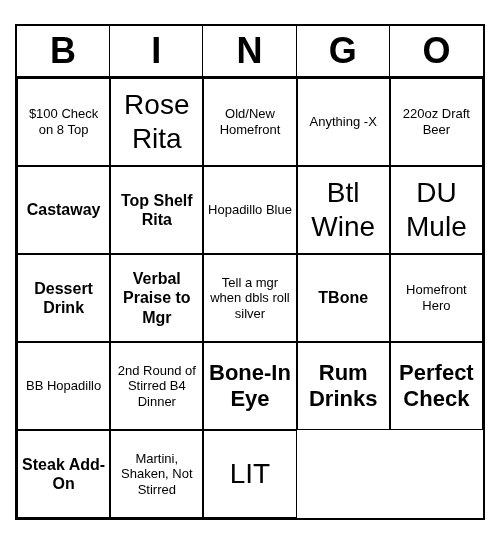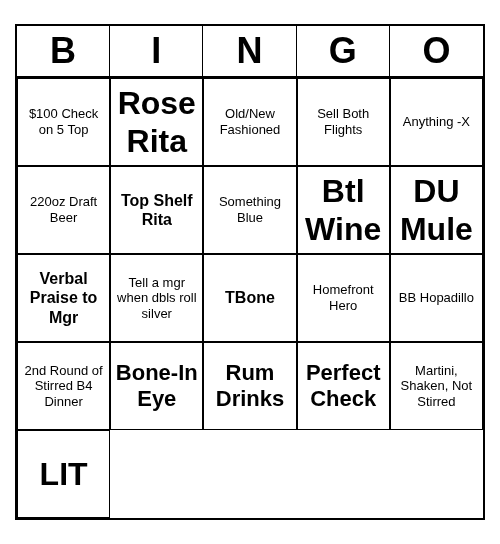--- a/index.html
+++ b/index.html
@@ -47,55 +47,57 @@
       min-height: 88px;
       font-size: 13px;
       line-height: 1.2;
       word-break: break-word;
     }
     .bingo-cell.large-text {
       font-size: 22px;
       font-weight: bold;
     }
     .bingo-cell.xlarge-text {
-      font-size: 32px;
-      font-weight: bold;
+      font-size: 28px;
+      font-weight: normal;
     }
     .bingo-cell.medium-text {
       font-size: 16px;
       font-weight: bold;
     }
   </style>
 </head>
 <body>
 
 <div class="bingo-card">
   <div class="bingo-header">
   <div class="bingo-header-cell">B</div>
       <div class="bingo-header-cell">I</div>
       <div class="bingo-header-cell">N</div>
       <div class="bingo-header-cell">G</div>
       <div class="bingo-header-cell">O</div>
     </div>
   <div class="bingo-grid">
-  <div class="bingo-cell">$100 Check on 5 Top</div>
+  <div class="bingo-cell">$100 Check on 8 Top</div>
       <div class="bingo-cell xlarge-text">Rose Rita</div>
-      <div class="bingo-cell">Old/New Fashioned</div>
-      <div class="bingo-cell">Sell Both Flights</div>
+      <div class="bingo-cell">Old/New Homefront</div>
       <div class="bingo-cell">Anything -X</div>
       <div class="bingo-cell">220oz Draft Beer</div>
+      <div class="bingo-cell medium-text">Castaway</div>
       <div class="bingo-cell medium-text">Top Shelf Rita</div>
-      <div class="bingo-cell">Something Blue</div>
+      <div class="bingo-cell">Hopadillo Blue</div>
       <div class="bingo-cell xlarge-text">Btl Wine</div>
       <div class="bingo-cell xlarge-text">DU Mule</div>
+      <div class="bingo-cell medium-text">Dessert Drink</div>
       <div class="bingo-cell medium-text">Verbal Praise to Mgr</div>
       <div class="bingo-cell">Tell a mgr when dbls roll silver</div>
       <div class="bingo-cell medium-text">TBone</div>
       <div class="bingo-cell">Homefront Hero</div>
       <div class="bingo-cell">BB Hopadillo</div>
       <div class="bingo-cell">2nd Round of Stirred B4 Dinner</div>
       <div class="bingo-cell large-text">Bone-In Eye</div>
       <div class="bingo-cell large-text">Rum Drinks</div>
       <div class="bingo-cell large-text">Perfect Check</div>
+      <div class="bingo-cell medium-text">Steak Add-On</div>
       <div class="bingo-cell">Martini, Shaken, Not Stirred</div>
       <div class="bingo-cell xlarge-text">LIT</div>
     </div>
 </div>
 
 </body></html>

